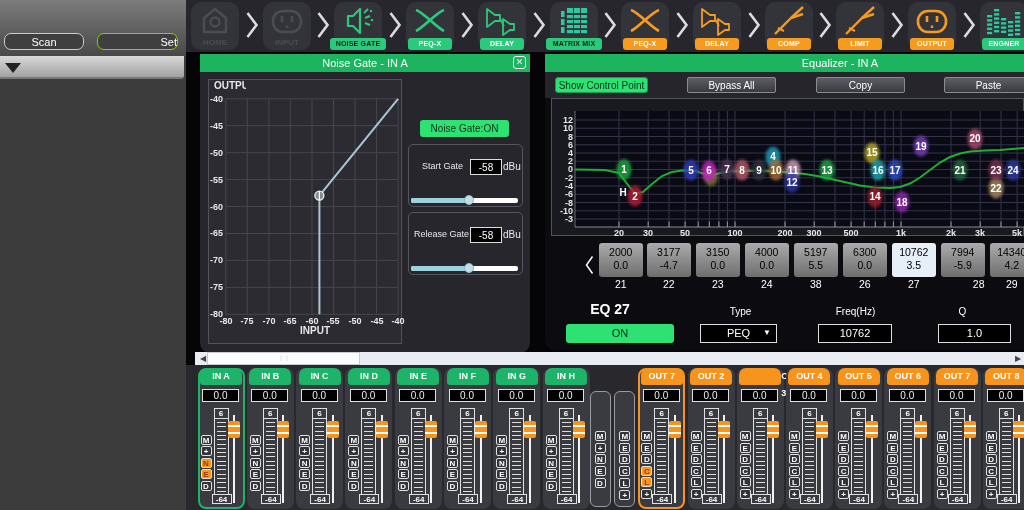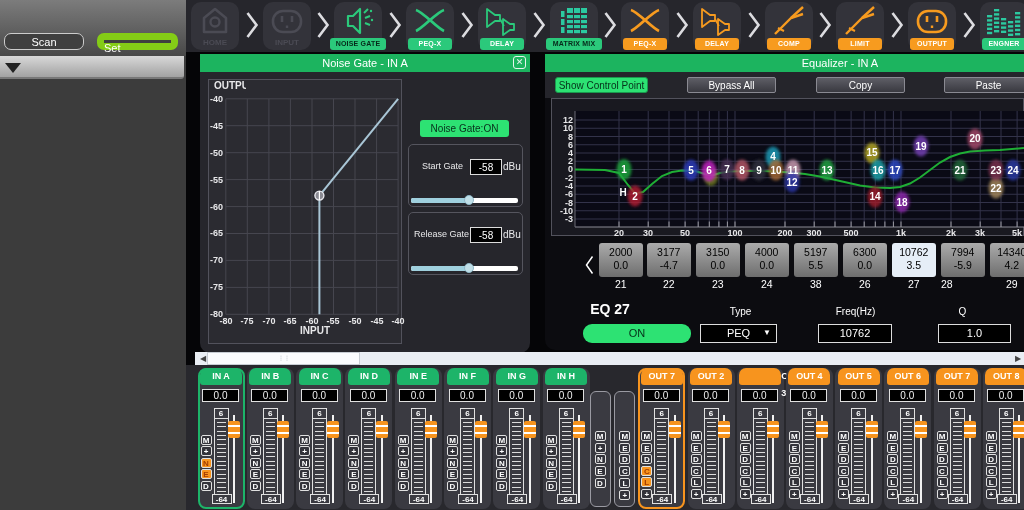--- a/index.html
+++ b/index.html
@@ -1,20 +1,20 @@
 <!DOCTYPE html>
 <html><head><meta charset="utf-8"><style>
 *{margin:0;padding:0;box-sizing:border-box;font-family:"Liberation Sans",sans-serif;}
 body{width:1024px;height:510px;background:#050507;position:relative;overflow:hidden;}
 .abs{position:absolute;}
 </style></head><body>
 <div class="abs" style="left:0;top:0;width:186px;height:510px;background:#3c3c3c;">
  <div class="abs" style="left:0;top:0;width:186px;height:56px;background:linear-gradient(#7c7c7c,#484848);"></div>
  <div class="abs" style="left:4px;top:33px;width:80px;height:17px;border:1px solid #ccc;border-radius:7px;background:#3f3f3f;color:#fff;font-size:11px;text-align:center;line-height:16px;">Scan</div>
- <div class="abs" style="left:97px;top:33px;width:81px;height:17px;border:7px solid #84cc16;border-radius:7px;background:#3f3f3f;color:#fff;font-size:11px;text-align:left;line-height:16px;">Set</div>
+ <div class="abs" style="left:97px;top:33px;width:81px;height:17px;border:1px solid #84cc16;border-radius:7px;background:#3f3f3f;color:#fff;font-size:11px;text-align:right;line-height:16px;">Set</div>
  <div class="abs" style="left:0;top:56px;width:184px;height:23px;background:linear-gradient(#d8d8d8,#a2a2a2);border-bottom:2px solid #787878;border-radius:0 0 3px 0;">
    <div class="abs" style="left:5px;top:7px;width:0;height:0;border-left:8px solid transparent;border-right:8px solid transparent;border-top:10px solid #222;"></div>
  </div>
 </div>
 <div class="abs" style="left:186px;top:0;width:838px;height:52px;background:#26262c;">
 <div class="abs" style="left:5px;top:2px;width:48px;height:48px;background:#33333a;border-radius:10px;"></div>
 <div class="abs" style="left:5px;top:3px;width:48px;height:36px;display:flex;align-items:center;justify-content:center;">
       <svg width="34" height="34" viewBox="0 0 34 34">
         <path d="M6 14 L17 5 L28 14 L28 28 L6 28 Z" fill="none" stroke="#4b4b54" stroke-width="2.6" stroke-linejoin="round"></path>
         <circle cx="17" cy="18" r="4.5" fill="none" stroke="#4b4b54" stroke-width="2.4"></circle>
@@ -418,25 +418,25 @@
 <div class="abs" style="left:151px;top:224px;width:43.5px;text-align:center;color:#fff;font-size:10.5px;">23</div>
 <div class="abs" style="left:200px;top:188.5px;width:43.5px;height:34px;background:linear-gradient(#ababab,#6e6e6e);border-radius:3px;color:#000;font-size:10.5px;text-align:center;padding-top:3px;line-height:13px;">4000<br>0.0</div>
 <div class="abs" style="left:200px;top:224px;width:43.5px;text-align:center;color:#fff;font-size:10.5px;">24</div>
 <div class="abs" style="left:249px;top:188.5px;width:43.5px;height:34px;background:linear-gradient(#ababab,#6e6e6e);border-radius:3px;color:#000;font-size:10.5px;text-align:center;padding-top:3px;line-height:13px;">5197<br>5.5</div>
 <div class="abs" style="left:249px;top:224px;width:43.5px;text-align:center;color:#fff;font-size:10.5px;">38</div>
 <div class="abs" style="left:298px;top:188.5px;width:43.5px;height:34px;background:linear-gradient(#ababab,#6e6e6e);border-radius:3px;color:#000;font-size:10.5px;text-align:center;padding-top:3px;line-height:13px;">6300<br>0.0</div>
 <div class="abs" style="left:298px;top:224px;width:43.5px;text-align:center;color:#fff;font-size:10.5px;">26</div>
 <div class="abs" style="left:347px;top:188.5px;width:43.5px;height:34px;background:#e6eef7;border-radius:3px;color:#000;font-size:10.5px;text-align:center;padding-top:3px;line-height:13px;">10762<br>3.5</div>
 <div class="abs" style="left:347px;top:224px;width:43.5px;text-align:center;color:#fff;font-size:10.5px;">27</div>
 <div class="abs" style="left:396px;top:188.5px;width:43.5px;height:34px;background:linear-gradient(#ababab,#6e6e6e);border-radius:3px;color:#000;font-size:10.5px;text-align:center;padding-top:3px;line-height:13px;">7994<br>-5.9</div>
-<div class="abs" style="left:396px;top:224px;width:43.5px;text-align:left;color:#fff;font-size:10.5px;">28</div>
+<div class="abs" style="left:396px;top:224px;width:43.5px;text-align:right;color:#fff;font-size:10.5px;">28</div>
 <div class="abs" style="left:445px;top:188.5px;width:43.5px;height:34px;background:linear-gradient(#ababab,#6e6e6e);border-radius:3px;color:#000;font-size:10.5px;text-align:center;padding-top:3px;line-height:13px;">14340<br>4.2</div>
 <div class="abs" style="left:445px;top:224px;width:43.5px;text-align:center;color:#fff;font-size:10.5px;">29</div>
 <div class="abs" style="left:15px;top:247px;width:100px;text-align:center;color:#fff;font-size:14px;font-weight:bold;">EQ 27</div>
-<div class="abs" style="left:21px;top:270px;width:108px;height:19px;background:#2de273;border-radius:9px;color:#06301a;font-size:11px;text-align:center;line-height:18px;margin-left:17px;">ON</div>
+<div class="abs" style="left:21px;top:270px;width:108px;height:19px;background:#2de273;border-radius:3px;color:#06301a;font-size:11px;text-align:center;line-height:18px;">ON</div>
 <div class="abs" style="left:155px;top:252px;width:81px;text-align:center;color:#fff;font-size:10px;">Type</div>
 <div class="abs" style="left:155px;top:270px;width:77px;height:19px;background:#000;border:1px solid #ddd;color:#fff;font-size:11px;text-align:center;line-height:17px;">PEQ</div>
 <div class="abs" style="left:218px;top:274px;color:#fff;font-size:8px;">▼</div>
 <div class="abs" style="left:273px;top:252px;width:75px;text-align:center;color:#fff;font-size:10px;">Freq(Hz)</div>
 <div class="abs" style="left:273px;top:270px;width:74px;height:19px;background:#000;border:1px solid #ddd;color:#fff;font-size:11px;text-align:center;line-height:17px;">10762</div>
 <div class="abs" style="left:385px;top:252px;width:65px;text-align:center;color:#fff;font-size:10px;">Q</div>
 <div class="abs" style="left:393px;top:270px;width:73px;height:19px;background:#000;border:1px solid #ddd;color:#fff;font-size:11px;text-align:center;line-height:17px;">1.0</div>
 </div>
 <div class="abs" style="left:195px;top:352px;width:829px;height:13px;background:#e9edf3;">
  <div class="abs" style="left:2px;top:1px;width:12px;height:11px;color:#444;font-size:8px;line-height:11px;text-align:center;">◀</div>

